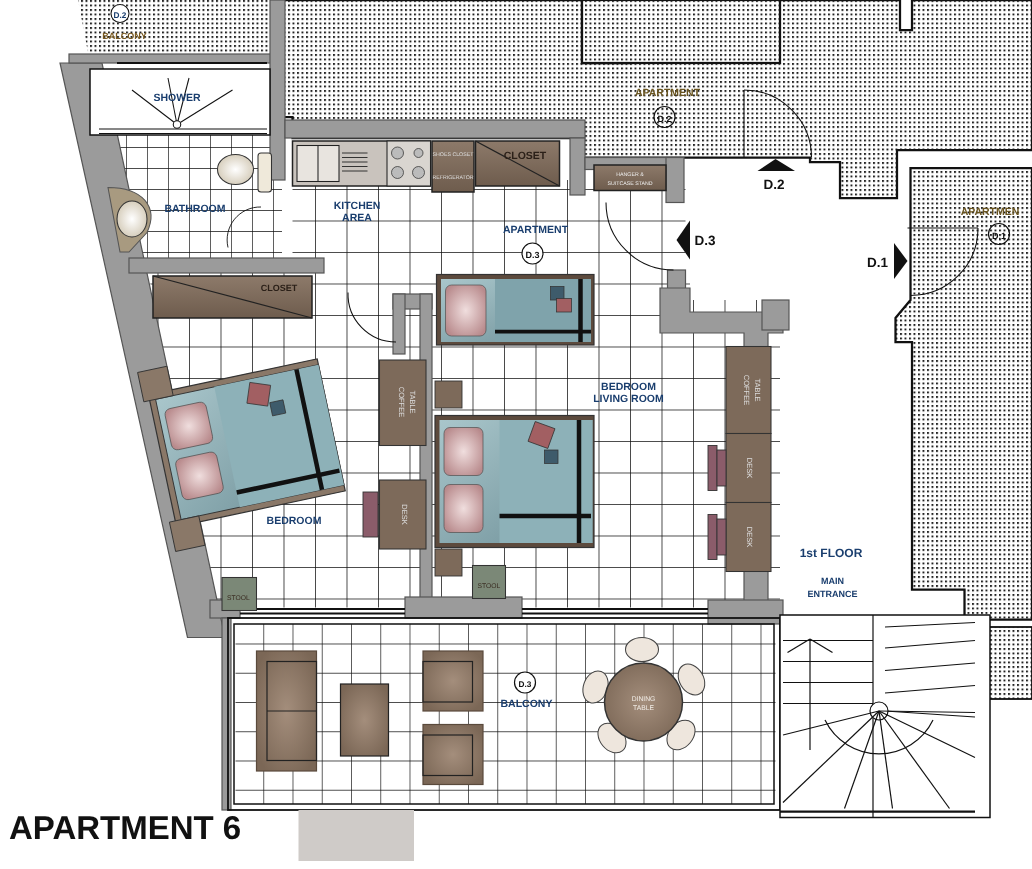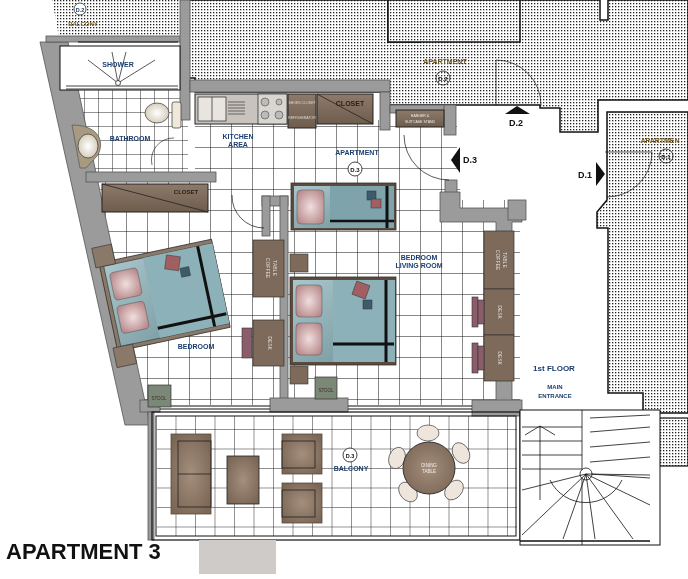--- a/index.html
+++ b/index.html
@@ -337,14 +337,14 @@
       <ellipse cx="454" cy="490" rx="11" ry="8" transform="rotate(-50 454 490)"></ellipse>
       <ellipse cx="408" cy="492" rx="11" ry="8" transform="rotate(50 408 492)"></ellipse>
       <ellipse cx="397" cy="458" rx="11" ry="8" transform="rotate(-70 397 458)"></ellipse>
     </g>
     <circle cx="429" cy="468" r="26" fill="url(#brown-g)" stroke="#333" stroke-width="1"></circle>
     <text x="429" y="467" class="lbl-furn" style="fill:#f1ece6;font-size:4.5px">DINING</text>
     <text x="429" y="473" class="lbl-furn" style="fill:#f1ece6;font-size:4.5px">TABLE</text>
   </g>
 </svg>
 
-<div class="title-box">APARTMENT 3</div>
+<div class="title-box">APARTMENT 6</div>
 <div class="swatch"></div>
 
 </body></html>

